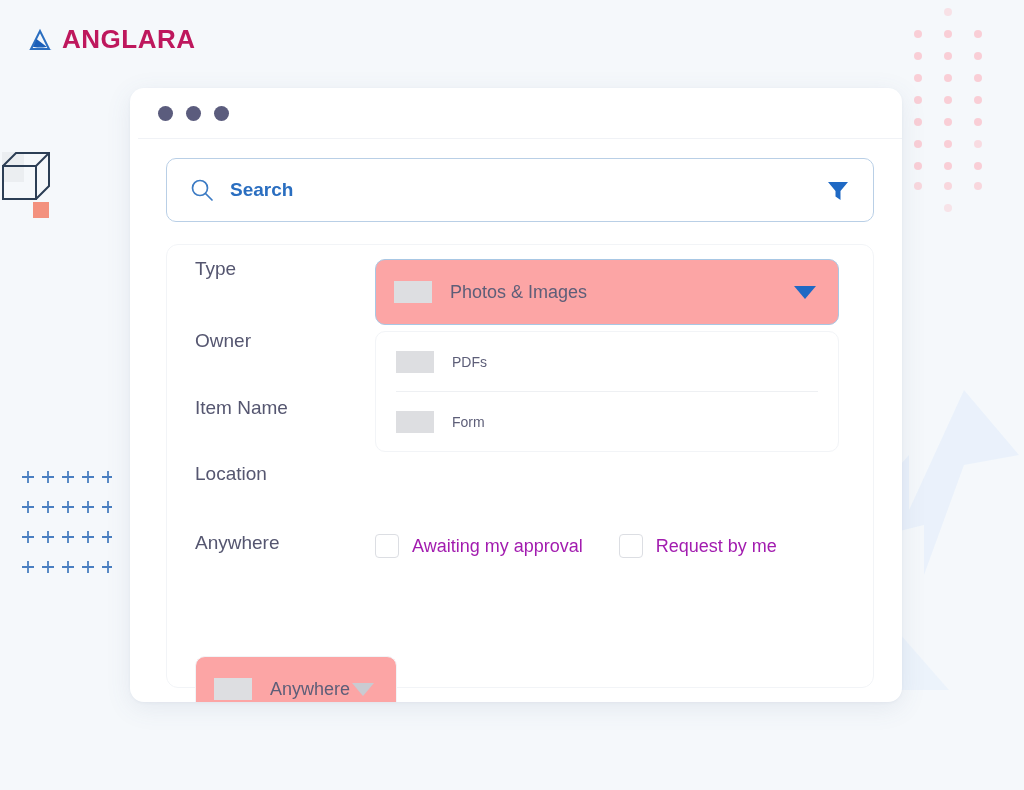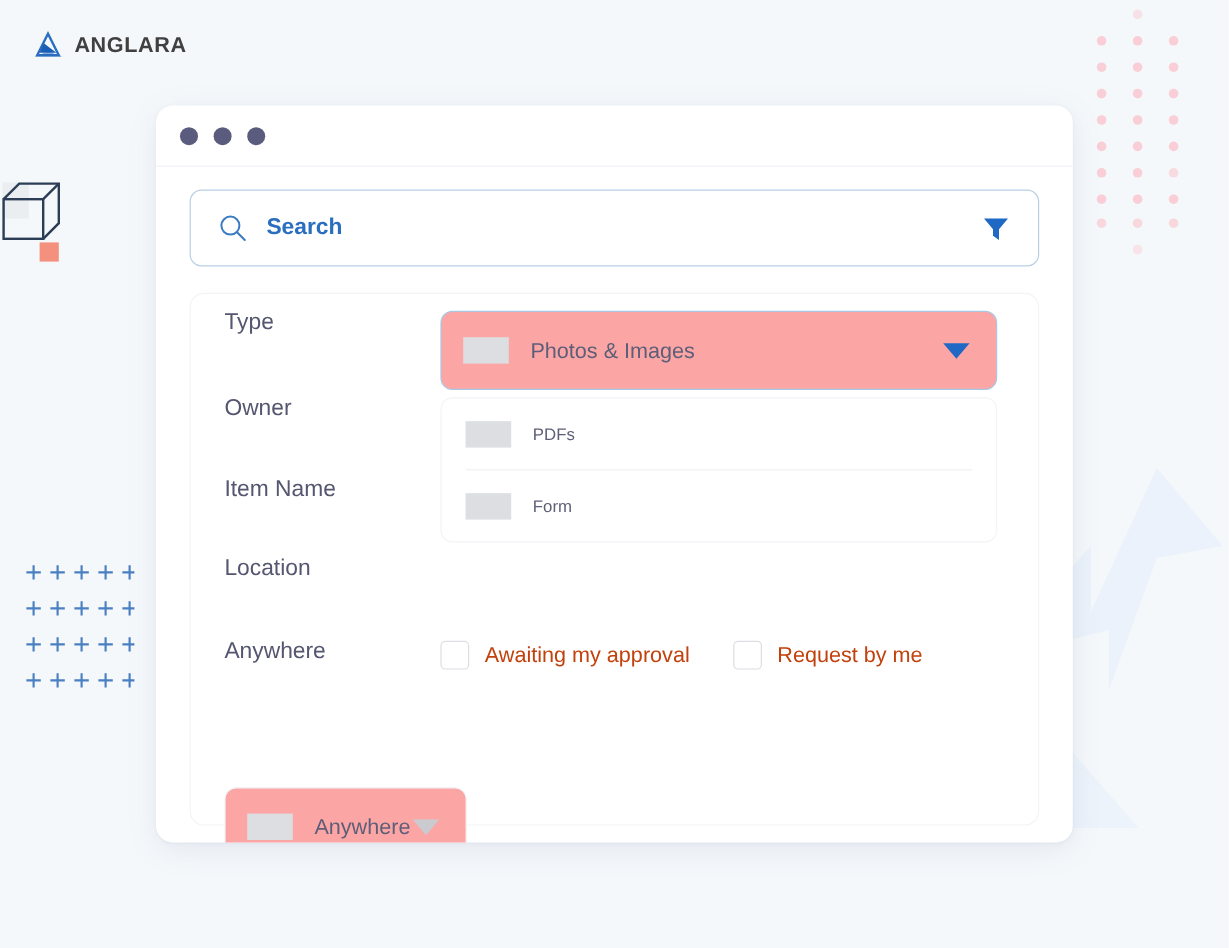--- a/index.html
+++ b/index.html
@@ -51,38 +51,39 @@
   .logo {
     position: absolute;
     left: 28px;
     top: 24px;
     display: flex;
     align-items: center;
     gap: 8px;
   }
   .logo-mark { width: 26px; height: 26px; display: block; }
   .logo-text {
-    font-size: 18px;
+    font-size: 26px;
     font-weight: bold;
     letter-spacing: .5px;
-    color: #404040;
+    color: #be185d;
   }
 
   
   .window {
     position: absolute;
     left: 130px;
     top: 88px;
     width: 764px;
     height: 614px;
     background: #ffffff;
     border-radius: 14px;
     box-shadow: 0 6px 26px rgba(80, 100, 140, .10),
                 0 1px 3px rgba(80, 100, 140, .06);
     overflow: hidden;
+    padding-left: 8px;
   }
 
   .titlebar {
     height: 51px;
     border-bottom: 1px solid #f0f2f6;
     display: flex;
     align-items: center;
     padding-left: 20px;
     box-sizing: border-box;
   }
@@ -215,21 +216,21 @@
     width: 22px;
     height: 22px;
     border: 1px solid #dcdee3;
     border-radius: 4px;
     background: #fff;
     flex: 0 0 auto;
   }
   .check-text {
     margin-left: 13px;
     font-size: 18px;
-    color: #c2410c;
+    color: #a21caf;
     white-space: nowrap;
   }
   .check-gap { width: 36px; flex: 0 0 auto; }
 
   .row-type     { position: absolute; left: 28px; right: 34px; top: 14px; }
   .row-owner    { position: absolute; left: 28px; top: 86px; }
   .row-itemname { position: absolute; left: 28px; top: 153px; }
   .row-location { position: absolute; left: 28px; right: 34px; top: 219px; flex-direction: column; }
   .row-approval { position: absolute; left: 28px; right: 34px; top: 288px; }
 </style>

